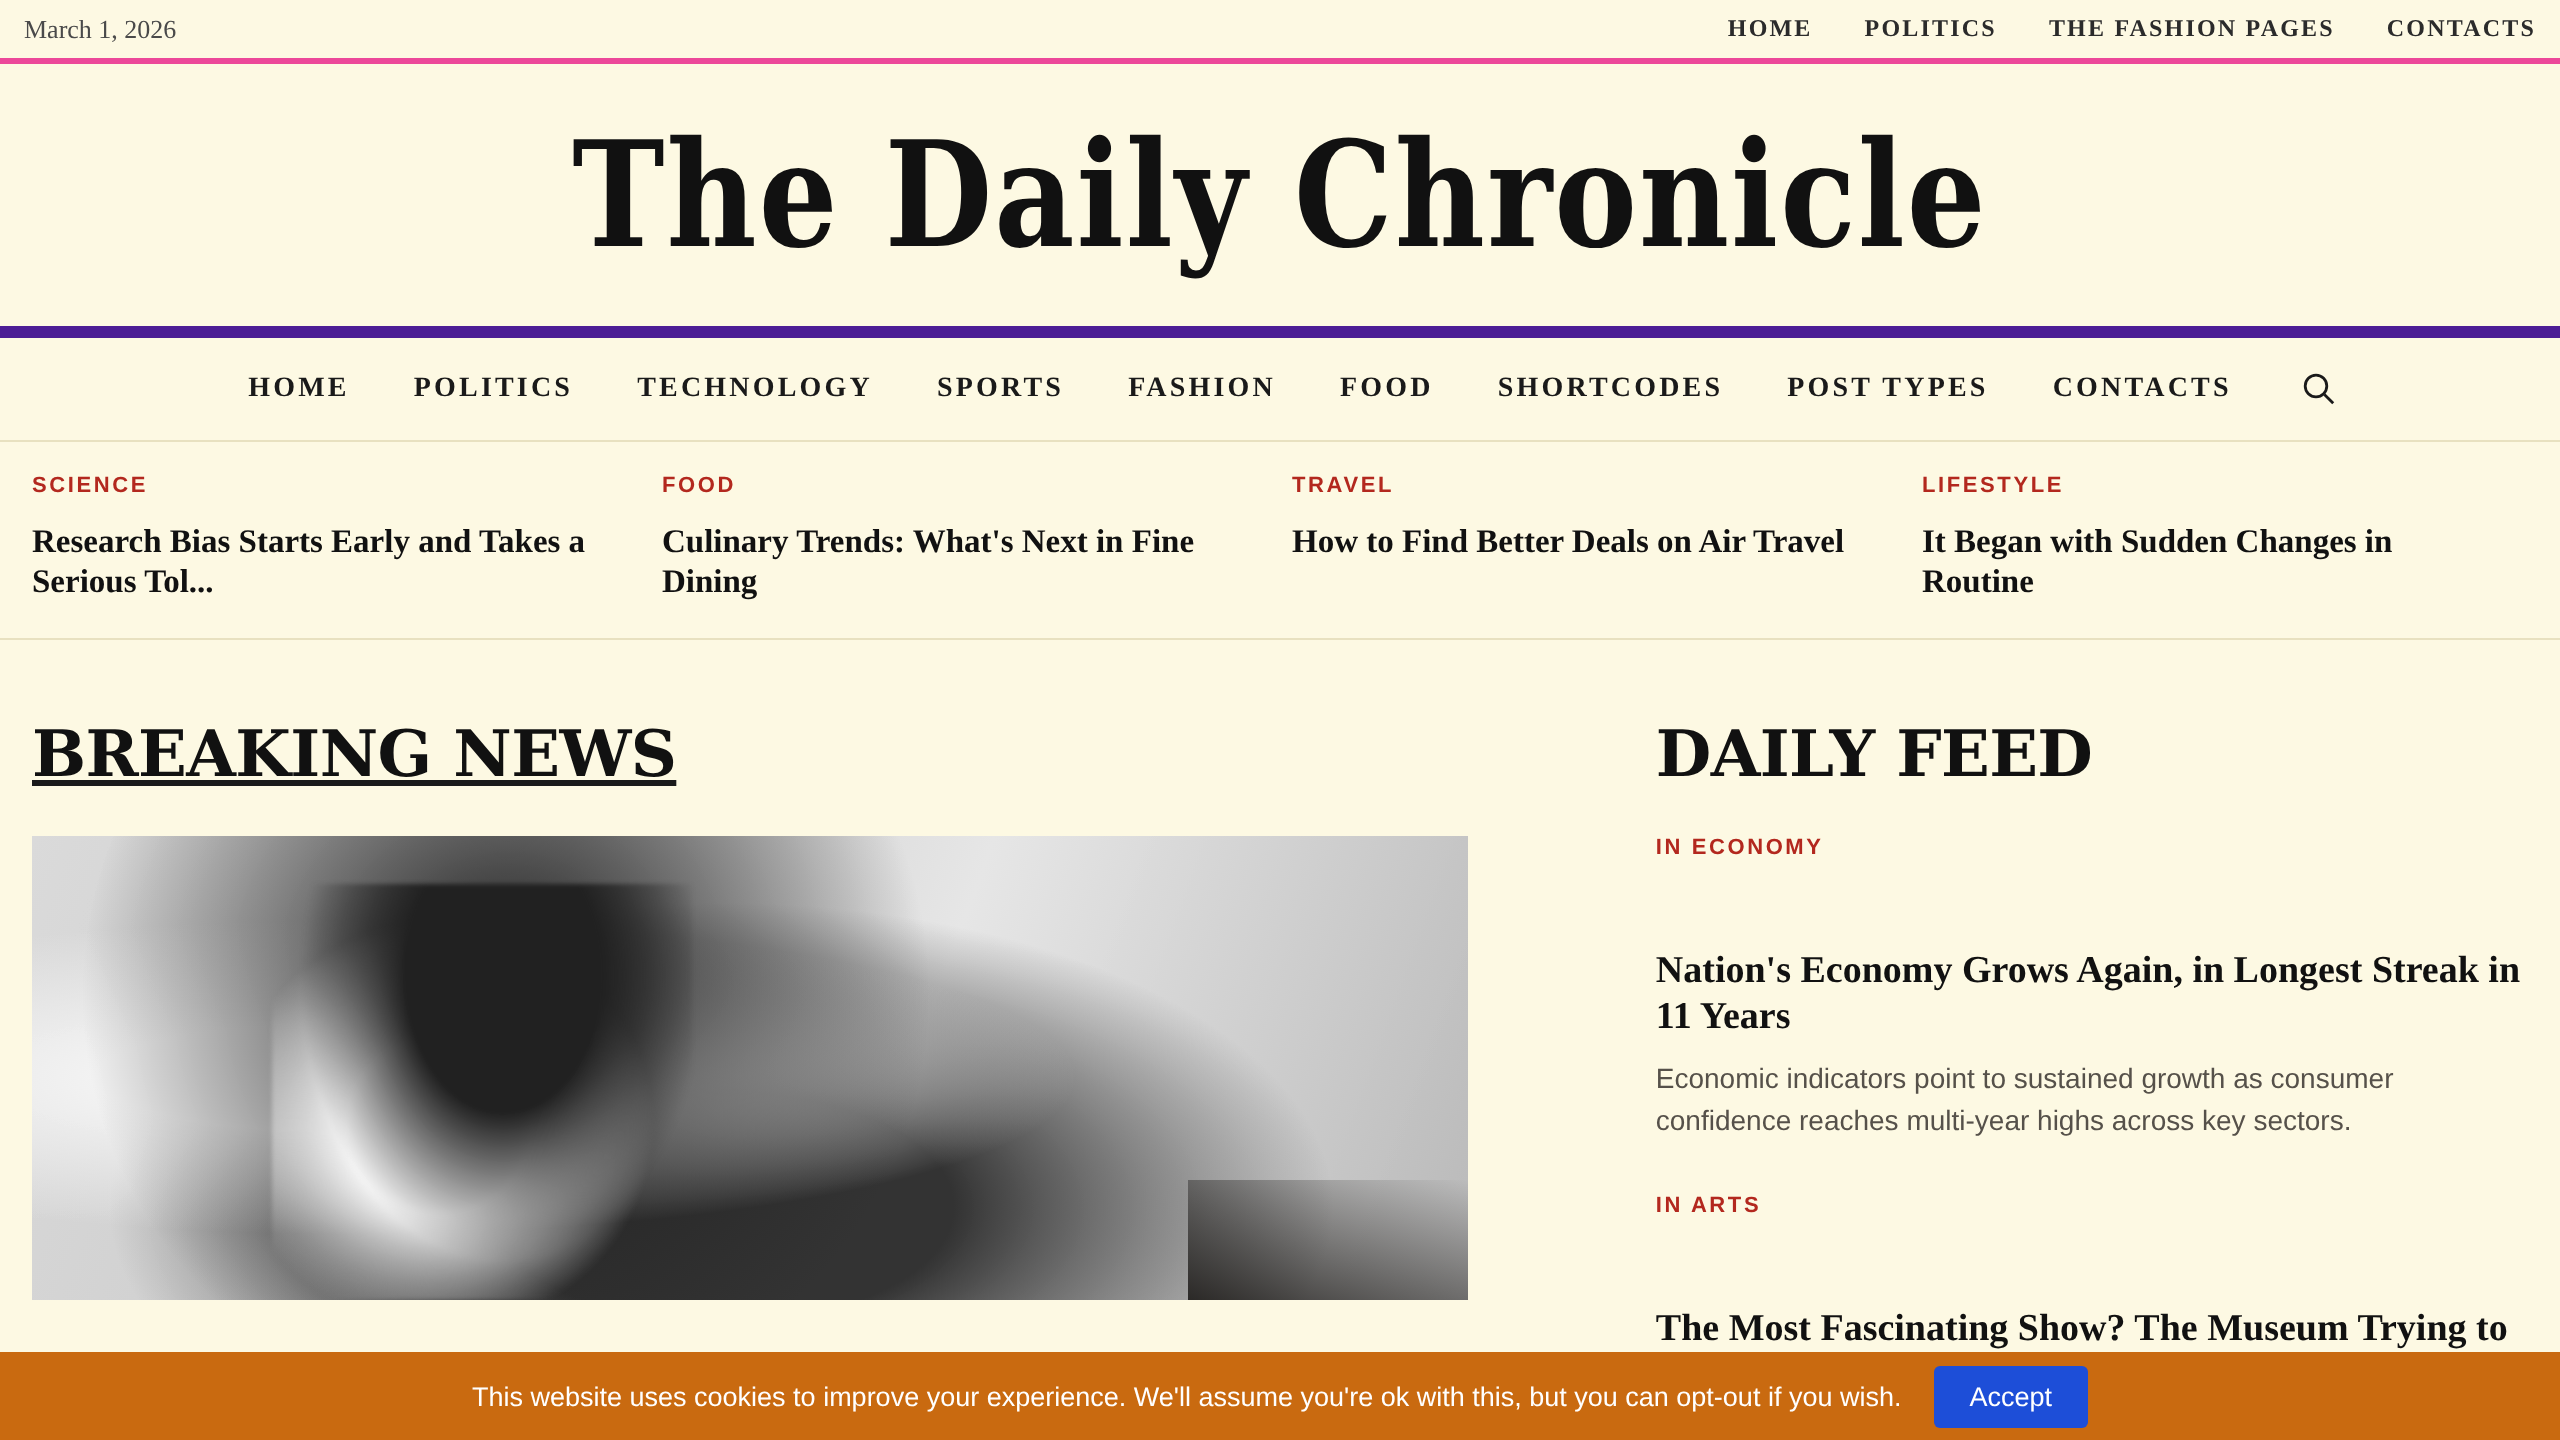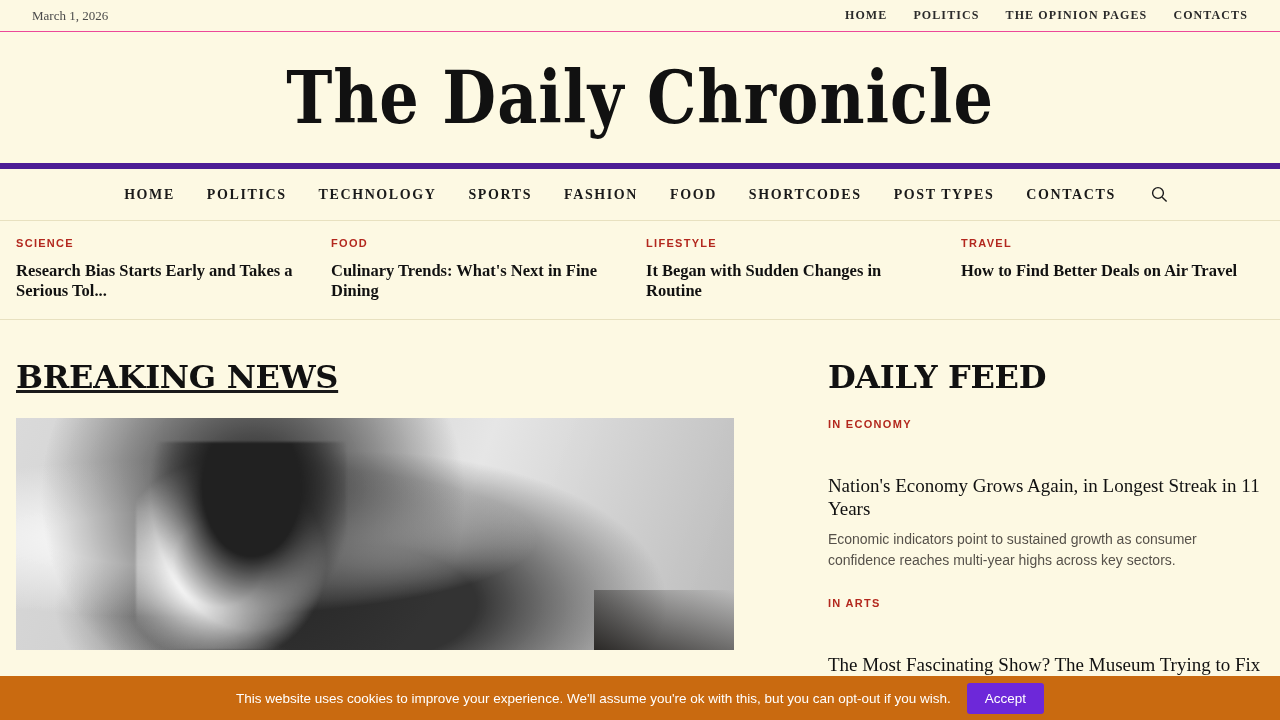--- a/index.html
+++ b/index.html
@@ -10,22 +10,22 @@
     background: #fdf9e3;
     font-family: "Liberation Sans", sans-serif;
     color: #1a1a1a;
   }
   .page { width: 1280px; height: 720px; position: relative; background:#fdf9e3; }
 
   
   .topbar {
     height: 32px;
     display: flex; align-items: center; justify-content: space-between;
-    padding: 0 32px;
-    border-bottom: 1px solid #ec4899;
+    padding: 0 12px;
+    border-bottom: 3px solid #ec4899;
     background: #fdf9e3;
   }
   .topbar-date {
     font-family: "Liberation Serif", serif;
     font-size: 13px;
     color: #4a4a4a;
   }
   .topbar-nav { display: flex; align-items: center; gap: 26px; }
   .topbar-nav a {
     font-family: "Liberation Serif", serif;
@@ -158,21 +158,21 @@
     font-family: "Liberation Sans", sans-serif;
     font-size: 11px;
     letter-spacing: 1.3px;
     font-weight: 700;
     color: #b3281e;
     margin-bottom: 9px;
   }
   .feed-title {
     font-family: "Liberation Serif", serif;
     font-size: 19px;
-    font-weight: 400;
+    font-weight: 700;
     line-height: 1.22;
     color: #111;
     margin-bottom: 8px;
     cursor: pointer;
     margin-top: 44px;
   }
   .feed-excerpt {
     font-family: "Liberation Sans", sans-serif;
     font-size: 14px;
     line-height: 1.5;
@@ -187,41 +187,41 @@
     background: #c96a10;
     display: flex; align-items: center; justify-content: center;
     gap: 16px;
   }
   .cookie-text {
     font-family: "Liberation Sans", sans-serif;
     font-size: 13.5px;
     color: #ffffff;
   }
   .cookie-accept {
-    background: #6d28d9;
+    background: #1d4ed8;
     color: #fff;
     border: none;
     border-radius: 3px;
     font-family: "Liberation Sans", sans-serif;
     font-size: 13.5px;
     padding: 8px 18px;
     cursor: pointer;
   }
 </style>
 </head>
 <body>
 
 <div class="page">
 
   <div class="topbar">
     <div class="topbar-date">March 1, 2026</div>
     <div class="topbar-nav">
       <a href="#">HOME</a>
       <a href="#">POLITICS</a>
-      <a href="#">THE OPINION PAGES</a>
+      <a href="#">THE FASHION PAGES</a>
       <a href="#">CONTACTS</a>
     </div>
   </div>
 
   <div class="masthead">
     <div class="masthead-title">The Daily Chronicle</div>
   </div>
 
   <div class="mainnav">
     <a href="#">HOME</a>
@@ -244,26 +244,26 @@
   <div class="teasers">
     <div class="teaser">
       <div class="teaser-cat">SCIENCE</div>
       <div class="teaser-title">Research Bias Starts Early and Takes a Serious Tol...</div>
     </div>
     <div class="teaser">
       <div class="teaser-cat">FOOD</div>
       <div class="teaser-title">Culinary Trends: What's Next in Fine Dining</div>
     </div>
     <div class="teaser">
+      <div class="teaser-cat">TRAVEL</div>
+      <div class="teaser-title">How to Find Better Deals on Air Travel</div>
+    </div>
+    <div class="teaser">
       <div class="teaser-cat">LIFESTYLE</div>
       <div class="teaser-title">It Began with Sudden Changes in Routine</div>
-    </div>
-    <div class="teaser">
-      <div class="teaser-cat">TRAVEL</div>
-      <div class="teaser-title">How to Find Better Deals on Air Travel</div>
     </div>
   </div>
 
   <div class="content">
 
     <div class="col-left">
       <div class="section-head">BREAKING NEWS</div>
       <div class="hero-figure">
         <div class="hero-img"></div>
         <div class="hero-dark-corner"></div>

